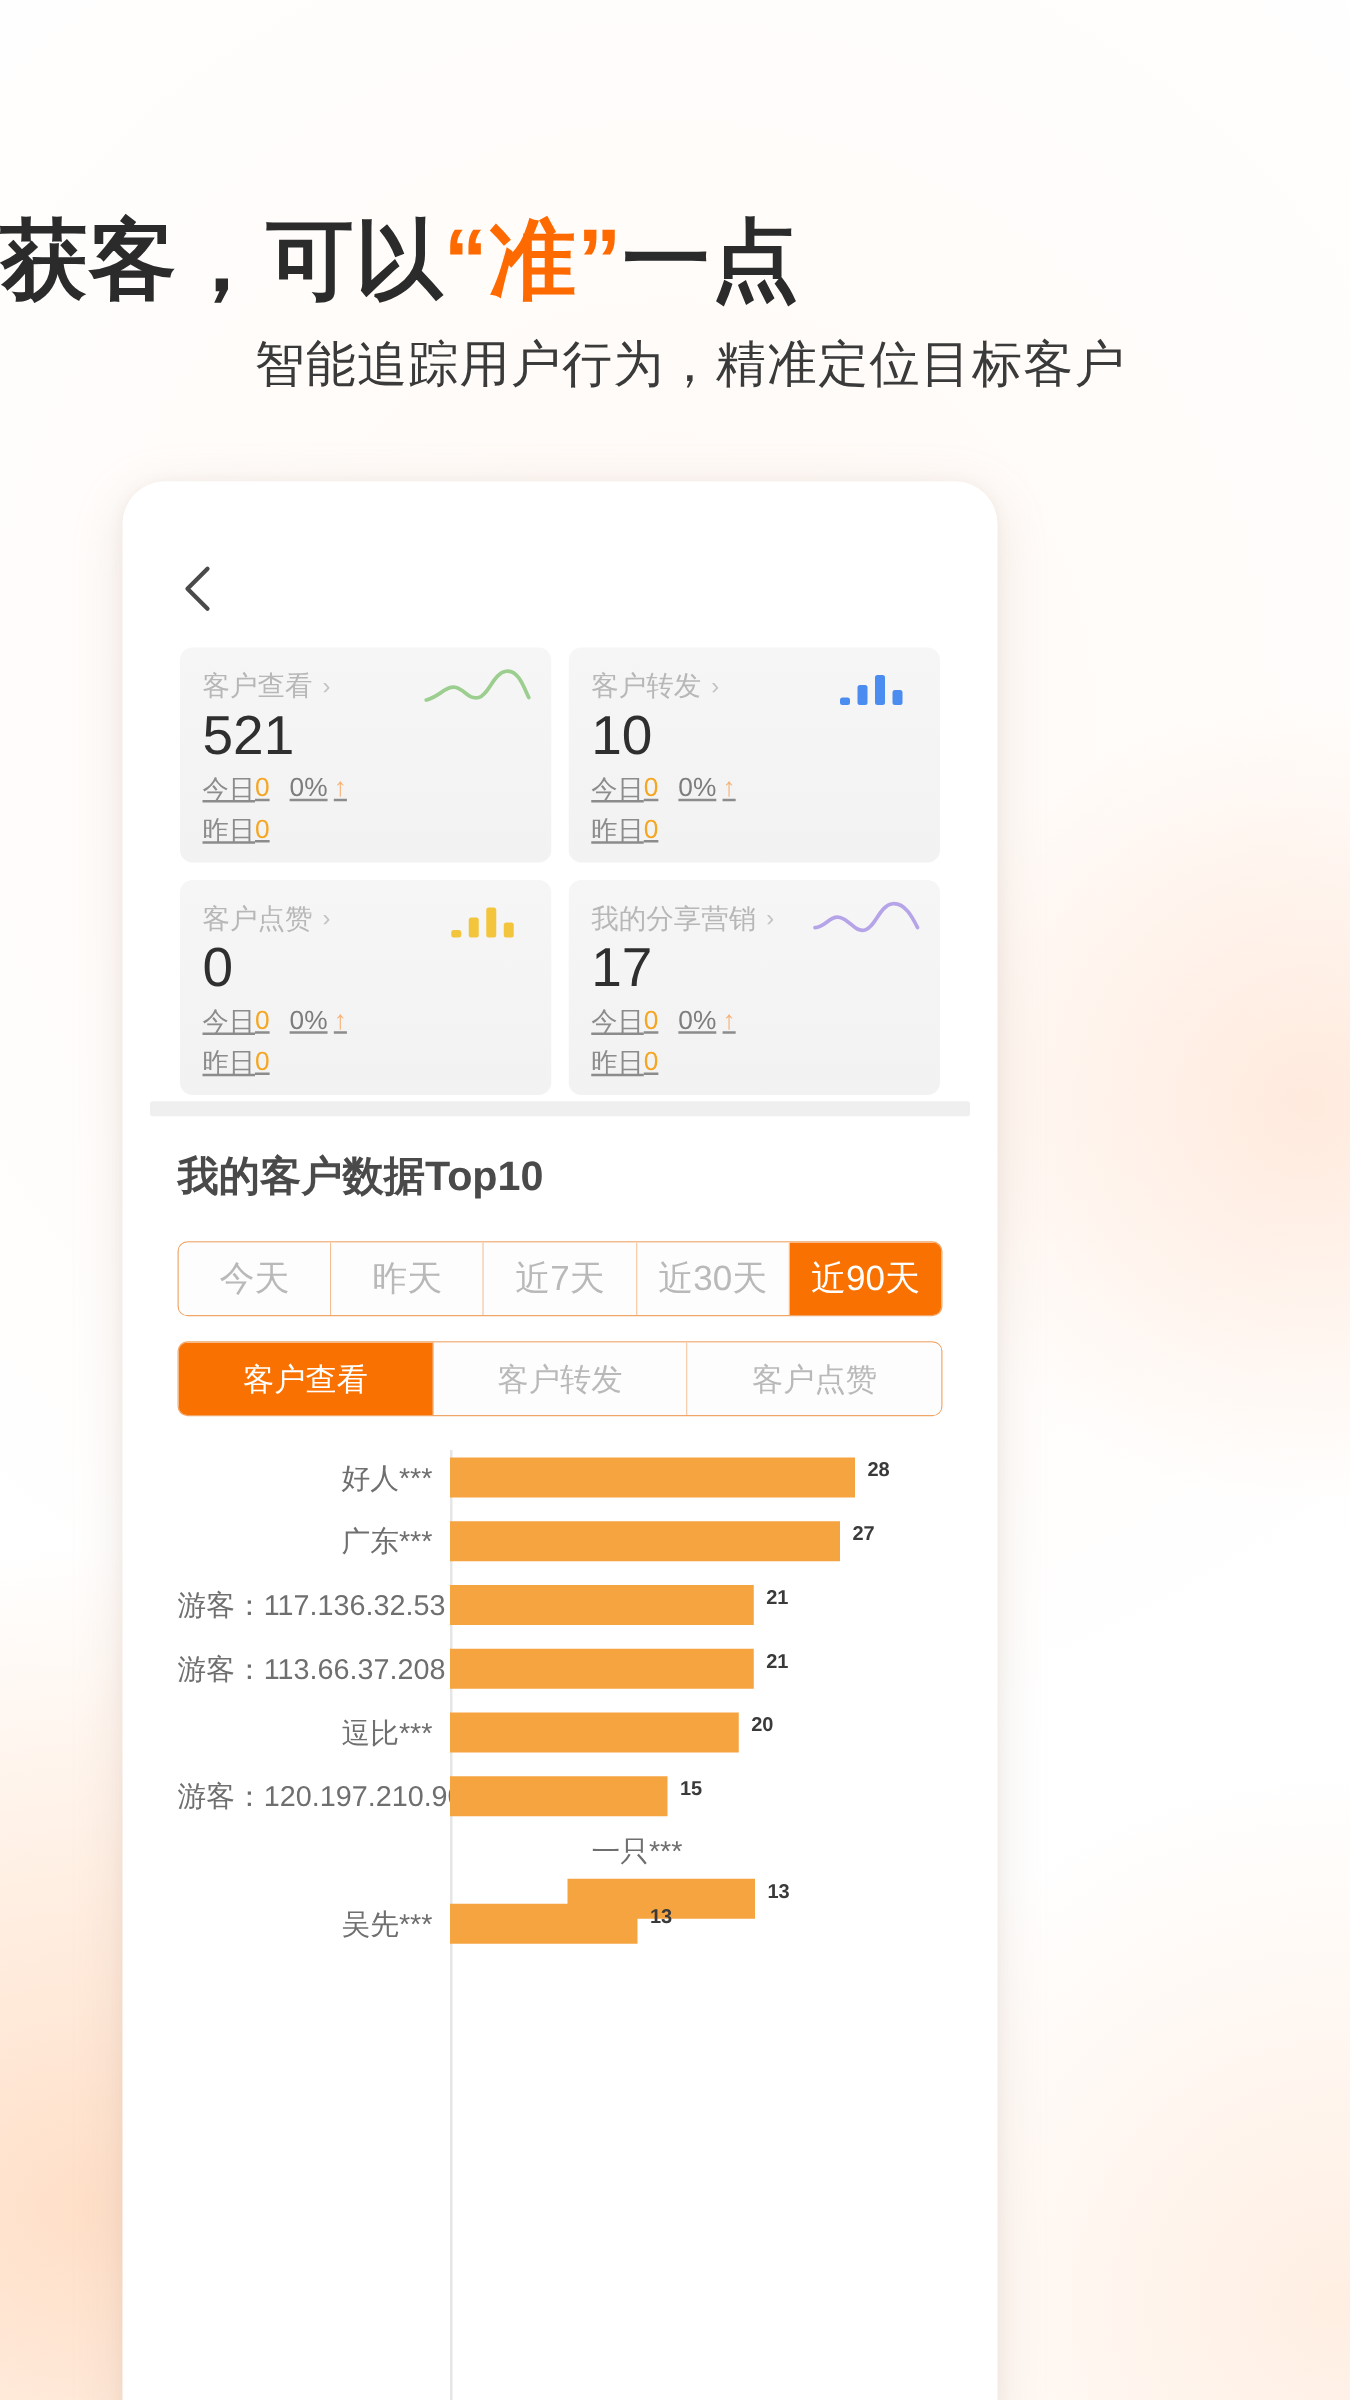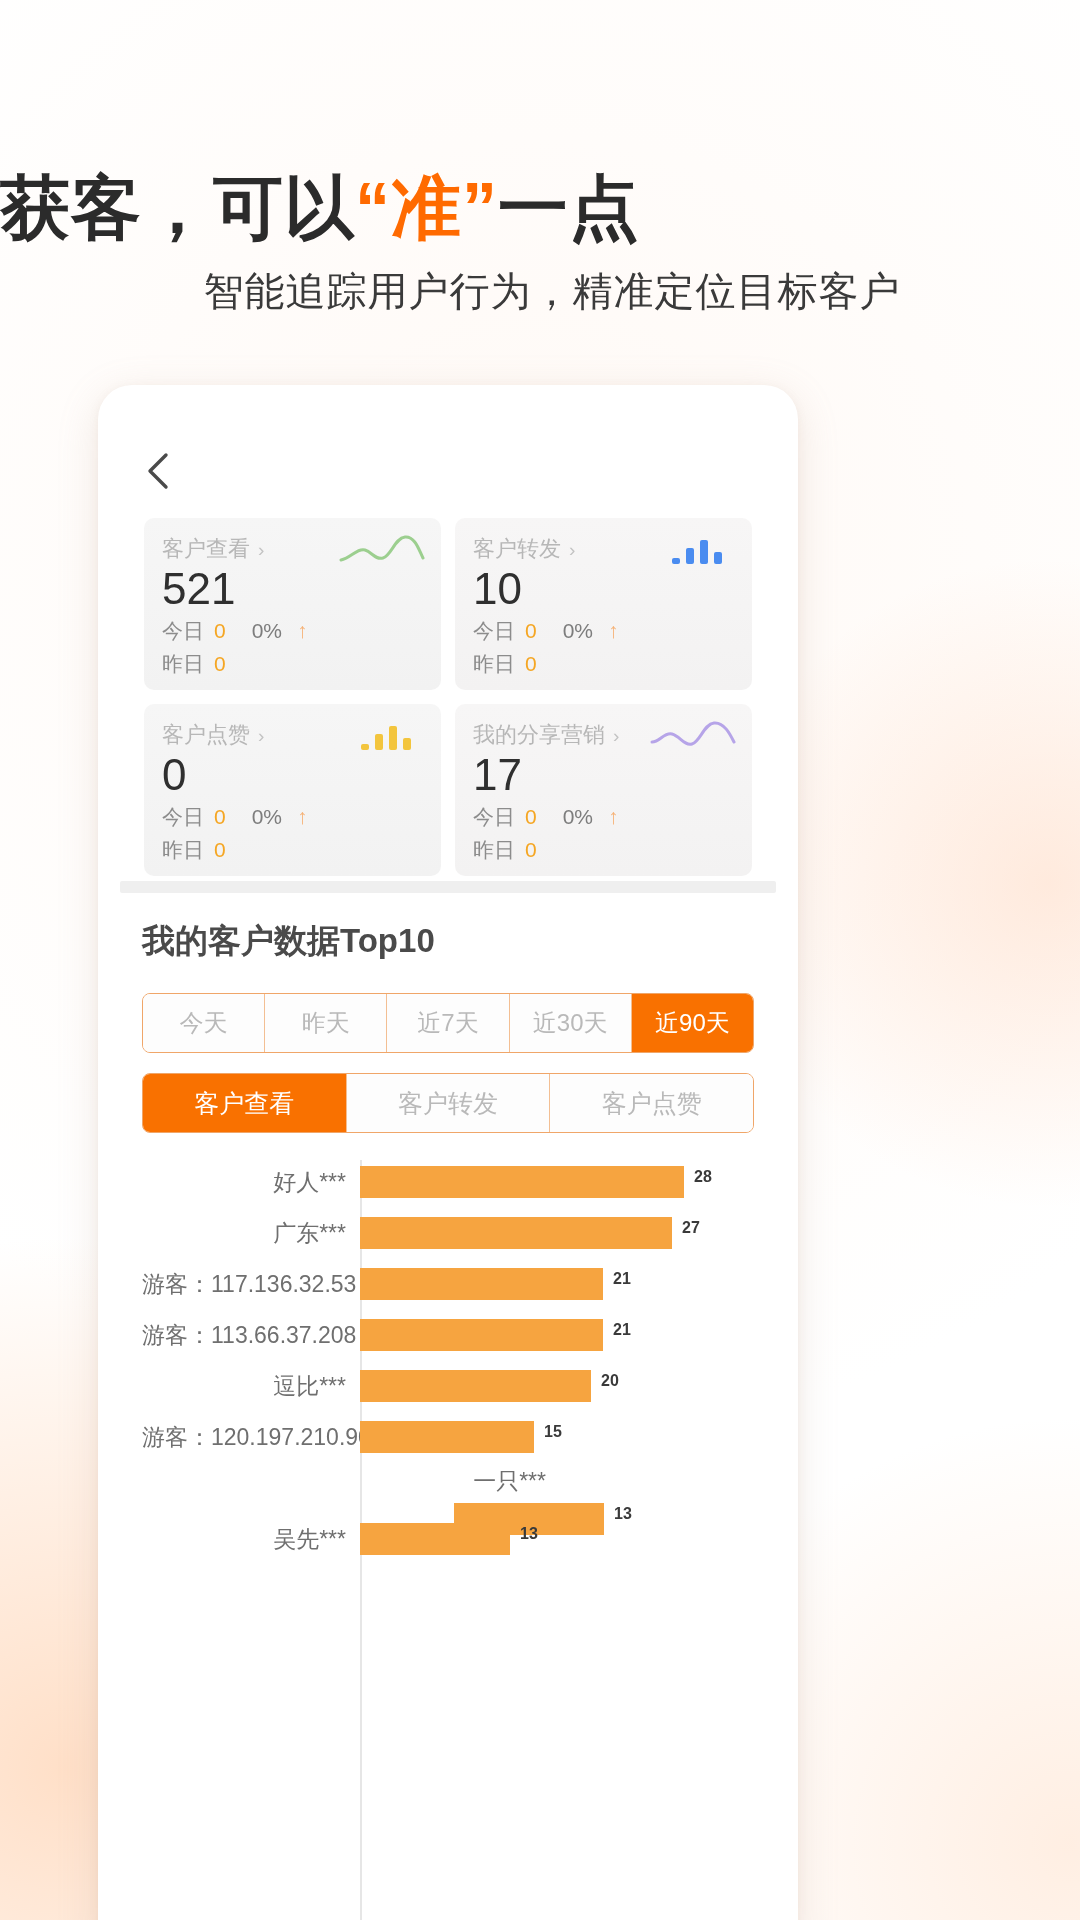--- a/index.html
+++ b/index.html
@@ -47,38 +47,38 @@
   .stat-card{width:297px;height:172px;border-radius:10px;position:relative;
     background:linear-gradient(180deg,#f7f7f7 0%,#f3f3f3 100%);
     padding:16px 18px;box-sizing:border-box;}
   .stat-card.tint-a{background:linear-gradient(180deg,#f6f6f6 0%,#f2f2f2 100%);}
   .stat-card.tint-b{background:linear-gradient(180deg,#f7f6f6 0%,#f3f2f2 100%);}
   .sc-head{display:flex;align-items:center;gap:8px;}
   .sc-title{font-size:22px;color:#b7b7b7;}
   .sc-arrow{font-size:19px;color:#c3c3c3;line-height:1;}
   .sc-spark{position:absolute;right:16px;top:14px;width:86px;height:34px;}
   .sc-value{font-size:44px;color:#2f2f2f;margin-top:2px;line-height:1.05;}
-  .sc-line{font-size:21px;color:#8c8c8c;margin-top:5px;display:flex;align-items:center;gap:10px;}
+  .sc-line{font-size:21px;color:#8c8c8c;margin-top:5px;display:flex;align-items:center;text-decoration:underline;}
   .sc-line .num{color:#f5a623;}
   .sc-pct{color:#7d7d7d;margin-left:16px;}
   .up-arrow{color:#f6b277;font-size:21px;margin-left:5px;}
 
   
   .band{position:absolute;left:22px;top:496px;width:656px;height:12px;
     background:#efefef;border-radius:2px;}
 
   
   .sec-title{position:absolute;left:44px;top:534px;font-size:33px;font-weight:bold;color:#4a4a4a;}
 
   
   .seg{position:absolute;display:flex;border:1px solid #f0a669;border-radius:8px;overflow:hidden;}
   .seg-date{left:44px;top:608px;width:610px;height:58px;}
   .seg-metric{left:44px;top:688px;width:610px;height:58px;}
   .seg-item{flex:1;display:flex;align-items:center;justify-content:center;
-    font-size:24px;color:#b9b9b9;background:#fdfdfd;border-right:1px solid #f3bf93;box-sizing:border-box;}
+    font-size:28px;color:#b9b9b9;background:#fdfdfd;border-right:1px solid #f3bf93;box-sizing:border-box;}
   .seg-item:last-child{border-right:none;}
   .seg-item.active{background:#f97100;color:#ffffff;}
   .seg-metric .seg-item{font-size:25px;}
 
   
   .chart{position:absolute;left:44px;top:775px;width:612px;height:760px;}
   .chart-axis{position:absolute;left:218px;top:0;width:2px;height:760px;background:#e6e6e6;}
   .bar-row{position:absolute;left:0;width:612px;height:44px;display:flex;align-items:center;}
   .bar-label{width:212px;text-align:right;padding-right:8px;box-sizing:border-box;
     font-size:23px;color:#6f6f6f;white-space:nowrap;}

